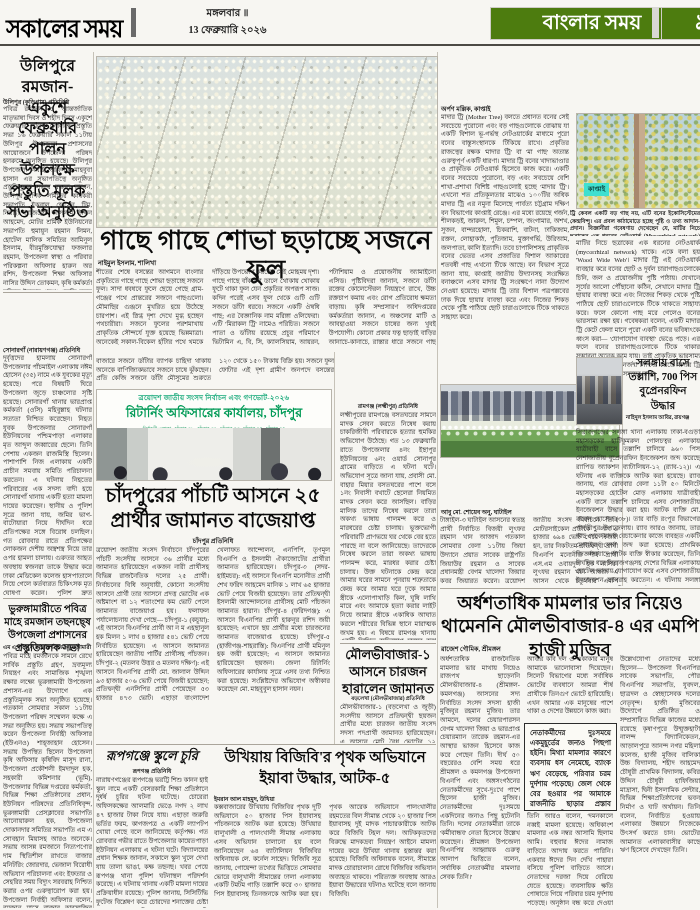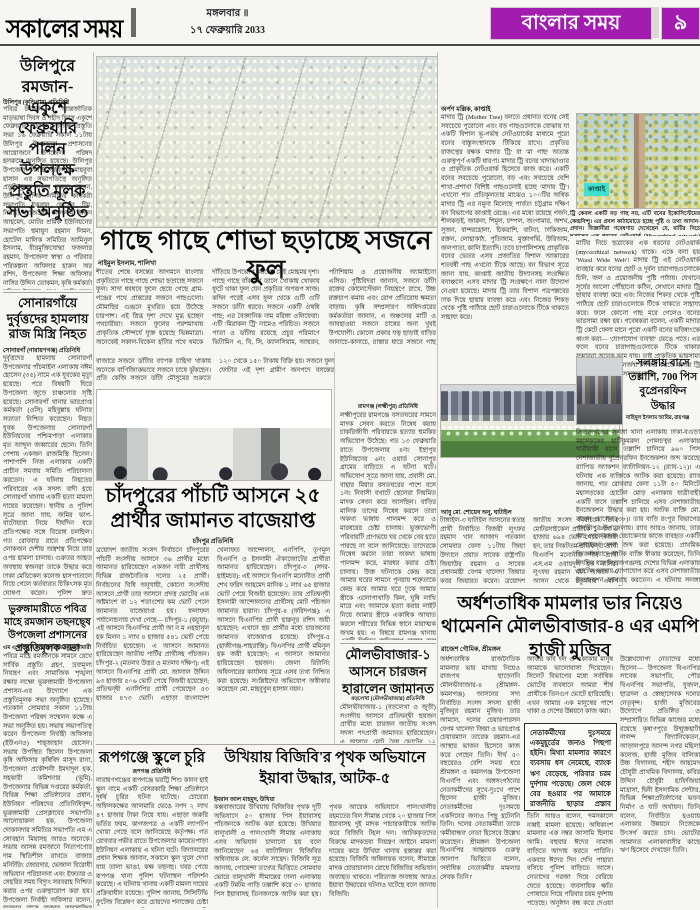--- a/index.html
+++ b/index.html
@@ -15,22 +15,22 @@
   .vr{position:absolute;width:1px;background:#c6c2b8;}
   .hr{position:absolute;height:1px;background:#aaa59b;}
   .photo{position:absolute;overflow:hidden;border:1px solid #b8b4ab;}
   .pq{border:1.4px solid #2c2c2c;background:#fbfaf5;font-weight:700;font-size:7px;
       line-height:1.45;text-align:justify;padding:4px 5px;overflow:hidden;}
   .bn1{color:#1cab7d;font-weight:800;font-size:7px;text-align:center;letter-spacing:.3px;}
   .bn2{color:#019a56;font-weight:800;font-size:12.5px;text-align:center;}
   .bn3{color:#2aa06b;font-size:4.6px;text-align:center;}
   .lbl{position:absolute;left:7px;bottom:12px;background:#40e0d0;color:#073833;
        font-size:6.5px;font-weight:700;padding:1px 4px;}
-  .redbox{background:#a21caf;color:#ffffff;display:flex;align-items:center;justify-content:center;
-          font-weight:800;border:1px solid #cfcdc8;}
+  .redbox{background:#4d7c0f;color:#ffffff;display:flex;align-items:center;justify-content:center;
+          font-weight:800;border:1px solid #cfcdc8;padding-left:21px;}
   
   .ph-sajne{background:
     repeating-linear-gradient(106deg, transparent 0 26px, rgba(72,66,50,.22) 26px 27.5px, transparent 27.5px 58px),
     radial-gradient(circle, rgba(255,253,240,.95) 1px, rgba(255,253,240,0) 2.4px) 0 0/7px 9px,
     radial-gradient(circle, rgba(247,243,224,.85) 1.4px, rgba(247,243,224,0) 2.8px) 4px 5px/11px 13px,
     radial-gradient(circle, rgba(130,130,110,.35) 1px, transparent 2px) 2px 3px/17px 15px,
     linear-gradient(180deg,#d8e0e0 0%,#e4e7db 45%,#dadecd 100%);}
   .ph-tree{background:
     linear-gradient(90deg, transparent 0 46%, #a8886d 46% 50%, #c6ac8f 50% 55%, transparent 55%),
     radial-gradient(circle, rgba(224,206,74,.75) 1.6px, transparent 2.8px) 0 0/9px 8px,
@@ -57,21 +57,21 @@
 </head>
 <body>
 
 <div id="paper">
 
   <div class="abs" style="left:0;top:0;width:700px;height:45px;">
     <div class="abs" style="left:6px;top:9px;font-size:23px;font-weight:900;letter-spacing:-1px;color:#000;transform:scaleY(1.08);transform-origin:left top;">সকালের সময়</div>
     <div class="abs" style="left:131px;top:8px;width:5px;height:29px;background:#6a6a6a;"></div>
     <div class="abs" style="left:165px;top:4px;width:125px;text-align:center;font-weight:700;font-size:10px;line-height:1.7;">
       <span style="display:block;">মঙ্গলবার ॥</span>
-      <span style="display:block;">১৭ ফেব্রুয়ারি 2033</span>
+      <span style="display:block;">13 ফেব্রুয়ারি ২০২৬</span>
     </div>
     <div class="abs redbox" style="left:490px;top:7px;width:160px;height:31px;font-size:20px;">
       <span>বাংলার সময়</span>
     </div>
     <div class="abs" style="left:652px;top:7px;width:7px;height:31px;background:#d9d8d4;"></div>
     <div class="abs redbox" style="left:661px;top:7px;width:37px;height:31px;font-size:21px;">
       <span>৯</span>
     </div>
     <div class="abs" style="left:0;top:44px;width:700px;height:2px;background:#4c4a45;"></div>
   </div>
@@ -79,36 +79,40 @@
   <div class="vr" style="left:93px;top:52px;height:856px;"></div>
   <div class="vr" style="left:437px;top:52px;height:856px;"></div>
   <div class="vr" style="left:334px;top:352px;height:392px;"></div>
   <div class="vr" style="left:622px;top:354px;height:232px;"></div>
 
   <div class="abs hl" style="left:3px;top:56px;width:89px;font-size:16px;line-height:1.3;">উলিপুরে রমজান-একুশে ফেব্রুয়ারি পালন উপলক্ষে প্রস্তুতি মূলক সভা অনুষ্ঠিত</div>
   <div class="abs by" style="left:3px;top:97px;width:89px;font-size:6px;">উলিপুর (কুড়িগ্রাম) প্রতিনিধি</div>
   <div class="abs bt" style="left:3px;top:105px;width:89px;height:185px;">পবিত্র রমজান ও আন্তর্জাতিক মাতৃভাষা দিবস ও শহীদ দিবস একুশে ফেব্রুয়ারি পালন উপলক্ষে প্রস্তুতি সভা ১৬ ফেব্রুয়ারি সকাল ১১টায় উলিপুর উপজেলা প্রশাসনের আয়োজনে উপজেলা পরিষদ হলরুমে অনুষ্ঠিত হয়েছে। উলিপুর উপজেলা নির্বাহী অফিসার মাহবুবা হাসান এর সভাপতিত্বে অনুষ্ঠিত প্রস্তুতিমূলক সভায় বক্তব্য রাখেন, উলিপুর বণিক সমিতির কার্যকরী সভাপতি ইকবাল হোসেন টিম, নির্বাহী ম্যাজিস্ট্রেট আসলাম উদ্দিন আহমেদ, মোটর শ্রমিক ইউনিয়নের সভাপতি হুমায়ুন রহমান লিমন, হোটেল মালিক সমিতির আমিনুল ইসলাম, বীরমুক্তিযোদ্ধা ফজলার রহমান, উপজেলা স্বাস্থ্য ও পরিবার পরিকল্পনা অফিসার হারুন অর রশিদ, উপজেলা শিক্ষা অফিসার নাসির উদ্দিন তোকমন, কৃষি কর্মকর্তা সহিদুল ইসলাম প্রমুখ। প্রস্তুতি মূলক সভায় পবিত্র রমজান মাসে নিত্যপ্রয়োজনীয় পণ্যের দাম সহনীয় পর্যায়ে রাখতে নিয়মিত মোবাইল কোর্ট পরিচালনা করার সিদ্ধান্ত গৃহীত হয়। এছাড়াও বাজার ও খেলার মাঠগুলো নিয়মিত তদারকিতে আনা হবে বলে বিস্তারিত আলোচনা করা হয়।</div>
   <div class="hr" style="left:3px;top:292px;width:89px;"></div>
 
-  <div class="abs hl" style="left:3px;top:296px;width:89px;font-size:12.5px;line-height:1.25;">সোনারগাঁয়ে দুর্বৃত্তদের হামলায় রাজ মিস্ত্রি নিহত</div>
   <div class="abs by" style="left:3px;top:345px;width:89px;font-size:6px;">সোনারগাঁ (নারায়ণগঞ্জ) প্রতিনিধি</div>
   <div class="abs bt" style="left:3px;top:354px;width:89px;height:242px;">দুর্বৃত্তদের হামলায় সোনারগাঁ উপজেলার পাঁচমাইল এলাকায় নঈম হোসেন (৩৫) নামে এক যুবকের মৃত্যু হয়েছে। পরে বিষয়টি ঘিরে উপজেলা জুড়ে চাঞ্চল্যের সৃষ্টি হয়েছে। সোনারগাঁ থানার ভারপ্রাপ্ত কর্মকর্তা (ওসি) মহিবুল্লাহ ঘটনার সত্যতা নিশ্চিত করেছেন। নিহত যুবক উপজেলার সোনারগাঁ ইউনিয়নের পশ্চিমপাড়া এলাকার মৃত আব্দুল জব্বারের ছেলে। তিনি পেশায় একজন রাজমিস্ত্রি ছিলেন। পাশাপাশি নিজ এলাকায় একটি প্রাচীন সমবায় সমিতি পরিচালনা করতেন। এ ঘটনায় নিহতের পরিবারের এক সদস্য বাদী হয়ে সোনারগাঁ থানায় একটি হত্যা মামলা দায়ের করেছেন। স্থানীয় ও পুলিশ সূত্রে জানা যায়, জমির ভাগ-বাটোয়ারা নিয়ে দীর্ঘদিন ধরে প্রতিপক্ষের সঙ্গে বিরোধ চলছিল। গত রোববার রাতে প্রতিপক্ষের লোকজন দেশীয় অস্ত্রশস্ত্র নিয়ে তার ওপর হামলা চালায়। গুরুতর আহত অবস্থায় স্বজনরা তাকে উদ্ধার করে ঢাকা মেডিকেল কলেজ হাসপাতালে নিয়ে গেলে কর্তব্যরত চিকিৎসক মৃত ঘোষণা করেন। পুলিশ দ্রুত ঘটনাস্থলে গিয়ে সুরতহাল প্রতিবেদন তৈরি করে এবং ময়নাতদন্তের জন্য মরদেহ মর্গে পাঠায়। পুলিশের নিয়মিত টহল জোরদার করা হয়েছে। এই হত্যাকাণ্ডে জড়িতদের শনাক্ত ও গ্রেপ্তারে পুলিশের বিশেষ অভিযান অব্যাহত রয়েছে বলে জানিয়েছে জেলা পুলিশ। নিহতের পরিবার দোষীদের দৃষ্টান্তমূলক শাস্তির দাবি জানিয়েছে। অপরাধীদের জন্য নিয়মিত মামলায় নারায়ণগঞ্জ জেনারেল হাসপাতাল মর্গে পাঠানো হয়েছে। অপরাধীদের শনাক্ত ও গ্রেপ্তারে পুলিশের বিশেষ অভিযান অব্যাহত রয়েছে।</div>
   <div class="hr" style="left:3px;top:598px;width:89px;"></div>
 
   <div class="abs hl" style="left:3px;top:602px;width:89px;font-size:10px;line-height:1.3;">ভুরুঙ্গামারীতে পবিত্র মাহে রমজান তছনছ্ষে উপজেলা প্রশাসনের প্রস্তুতিমূলক সভা</div>
   <div class="abs by" style="left:3px;top:643px;width:89px;font-size:5.6px;">এম এ মতিনুল ইসলাম নিজম, ভুরুঙ্গামারী</div>
   <div class="abs bt" style="left:3px;top:652px;width:89px;height:256px;">পবিত্র মাহে রমজানকে সামনে রেখে সার্বিক প্রস্তুতি গ্রহণ, দ্রব্যমূল্য নিয়ন্ত্রণ এবং সামাজিক শৃঙ্খলা রক্ষার লক্ষ্যে ভুরুঙ্গামারী উপজেলা প্রশাসন-এর উদ্যোগে এক প্রস্তুতিমূলক সভা অনুষ্ঠিত হয়েছে। গতকাল সোমবার সকাল ১১টায় উপজেলা পরিষদ সম্মেলন কক্ষে এ সভা অনুষ্ঠিত হয়। সভায় সভাপতিত্ব করেন উপজেলা নির্বাহী অফিসার (ইউএনও) শাহ্‌জাহান হোসেন। সভায় উপস্থিত ছিলেন উপজেলা কৃষি অফিসার কৃষিবিদ মাসুদ রানা, উপজেলা প্রকৌশলী ইমদাদুল হক, সহকারী কমিশনার (ভূমি), উপজেলার বিভিন্ন দপ্তরের কর্মকর্তা, বিভিন্ন শিক্ষা প্রতিষ্ঠানের প্রধান, ইউনিয়ন পরিষদের প্রতিনিধিবৃন্দ, ভুরুঙ্গামারী প্রেসক্লাবের সভাপতি আনোয়ারুল হক, উপজেলা দোকানদার সমিতির সভাপতি এম এ সোবহান মিয়াসহ আরও অনেকে। সভায় আসন্ন রমজানে নিত্যপণ্যের দাম স্থিতিশীল রাখতে বাজার মনিটরিং জোরদার, ভেজাল বিরোধী অভিযান পরিচালনা এবং ইফতার ও সেহরির সময় বিদ্যুৎ সরবরাহ নিশ্চিত করার ওপর গুরুত্বারোপ করা হয়। উপজেলা নির্বাহী অফিসার বলেন, রমজান মাসে বাজার কারসাজির সঙ্গে জড়িতদের বিরুদ্ধে কঠোর ব্যবস্থা নেওয়া হবে। পাশাপাশি নামাজের সুবিধার্থে মসজিদগুলোতে প্রয়োজনীয় ব্যবস্থা গ্রহণ এবং অতিরিক্ত মূল্যে পণ্য বিক্রি রোধে নিয়মিত মোবাইল কোর্ট পরিচালনার নির্দেশনা প্রদান করা হয়।</div>
 
   <div class="photo ph-sajne" style="left:96px;top:56px;width:340px;height:170px;"></div>
   <div class="abs hl" style="left:96px;top:227px;width:340px;font-size:26px;line-height:1.1;">গাছে গাছে শোভা ছড়াচ্ছে সজনে ফুল</div>
   <div class="abs by" style="left:98px;top:258px;width:200px;">নাইমুল ইসলাম, শালিখা</div>
   <div class="abs bt c3" style="left:96px;top:268px;width:340px;height:86px;">শীতের শেষে বসন্তের আগমনে বাংলার প্রকৃতিতে গাছে গাছে শোভা ছড়াচ্ছে সজনে ফুল। সাদা ধবধবে ফুলে ছেয়ে গেছে গ্রাম-গঞ্জের পথে প্রান্তরের সজনে গাছগুলো। মৌমাছির গুঞ্জনে মুখরিত হয়ে উঠেছে চারপাশ। এই স্নিগ্ধ দৃশ্য দেখে মুগ্ধ হচ্ছেন পথচারীরা। সজনে ফুলের পরশমাখায় প্রাকৃতিক সৌন্দর্যে যুক্ত হয়েছে ভিন্নমাত্রা। অনেকেই সকাল-বিকেল হাঁটার পথে থমকে দাঁড়িয়ে উপভোগ করছেন সেই মোহময় দৃশ্য। গাছে গাছে বাঁকানো ডালে থোকায় থোকায় ফুটে থাকা ফুল যেন প্রকৃতির অপরূপ সাজ। কদিন পরেই এসব ফুল থেকে গুটি গুটি সজনে ডাঁটা ধরবে। সজনে একটি ঔষধি গাছ; এর বৈজ্ঞানিক নাম মরিঙ্গা ওলিফেরা। এটি 'মিরাকল ট্রি' নামেও পরিচিত। সজনে পাতা ও ডাঁটায় রয়েছে প্রচুর পরিমাণে ভিটামিন এ, বি, সি, ক্যালসিয়াম, আয়রন, পটাশিয়াম ও প্রয়োজনীয় অ্যামাইনো এসিড। পুষ্টিবিদরা জানান, সজনে ডাঁটা রক্তের কোলেস্টেরল নিয়ন্ত্রণে রাখে, উচ্চ রক্তচাপ কমায় এবং রোগ প্রতিরোধ ক্ষমতা বাড়ায়। কৃষি সম্প্রসারণ অধিদপ্তরের কর্মকর্তারা জানান, এ অঞ্চলের মাটি ও আবহাওয়া সজনে চাষের জন্য খুবই উপযোগী। কোনো প্রকার যত্ন ছাড়াই বাড়ির আনাচে-কানাচে, রাস্তার ধারে সজনে গাছ বেড়ে ওঠে। চলতি মৌসুমে আবহাওয়া অনুকূলে থাকায় গাছে গাছে প্রচুর ফুল এসেছে। ফলন ভালো হলে কৃষকরা আর্থিকভাবে লাভবান হবেন বলে আশা করা হচ্ছে।</div>
   <div class="abs bt c2" style="left:96px;top:357px;width:238px;height:30px;">বাজারে সজনে ডাঁটার ব্যাপক চাহিদা থাকায় অনেকে বাণিজ্যিকভাবে সজনে চাষে ঝুঁকছেন। প্রতি কেজি সজনে ডাঁটা মৌসুমের শুরুতে ১২০ থেকে ১৫০ টাকায় বিক্রি হয়। সজনে ফুল ফোটার এই দৃশ্য গ্রামীণ জনপদে বসন্তের আগমনী বার্তা বয়ে আনে বলে জানান স্থানীয়রা।</div>
 
   <div class="photo" style="left:96px;top:389px;width:234px;height:90px;background:#ffffff;">
+    <div style="position:absolute;left:0;top:0;width:100%;height:38px;background:#fdfdfa;">
+      <div class="bn1" style="margin-top:2px;">ত্রয়োদশ জাতীয় সংসদ নির্বাচন এবং গণভোট-২০২৬</div>
+      <div class="bn2">রিটার্নিং অফিসারের কার্যালয়, চাঁদপুর</div>
+      <div class="bn3" style="margin-top:1px;">নির্বাচনী এলাকা : চাঁদপুর-০১ , চাঁদপুর-০২ , চাঁদপুর-০৩ , চাঁদপুর-০৪ , চাঁদপুর-০৫</div>
+    </div>
     <div class="ph-office" style="position:absolute;left:0;top:38px;width:100%;height:52px;"></div>
   </div>
   <div class="abs hl" style="left:96px;top:483px;width:234px;font-size:20px;line-height:1.25;">চাঁদপুরের পাঁচটি আসনে ২৫ প্রার্থীর জামানত বাজেয়াপ্ত</div>
   <div class="abs by" style="left:96px;top:536px;width:234px;text-align:center;">চাঁদপুর প্রতিনিধি</div>
   <div class="abs bt c2" style="left:96px;top:546px;width:234px;height:196px;">ত্রয়োদশ জাতীয় সংসদ নির্বাচনে চাঁদপুরের পাঁচটি সংসদীয় আসনে ৩৬ প্রার্থীর মধ্যে জামানত হারিয়েছেন একজন নারী প্রার্থীসহ বিভিন্ন রাজনৈতিক দলের ২৫ প্রার্থী। নির্বাচনের বিধি অনুযায়ী, কোনো সংসদীয় আসনে প্রার্থী তার আসনে প্রদত্ত ভোটের এক অষ্টমাংশ বা ১২ শতাংশের কম ভোট পেলে জামানত বাজেয়াপ্ত হয়। ফলাফল পর্যালোচনায় দেখা গেছে— চাঁদপুর-১ (কচুয়া): এই আসনে বিএনপির প্রার্থী আ ন ম এহছানুল হক মিলন ১ লাখ ৪ হাজার ৫৪১ ভোট পেয়ে নির্বাচিত হয়েছেন। এ আসনে জামানত হারিয়েছেন জাতীয় পার্টির প্রার্থীসহ পাঁচজন। চাঁদপুর-২ (মতলব উত্তর ও মতলব দক্ষিণ): এই আসনে বিএনপির প্রার্থী মো. জালাল উদ্দিন ৯৩ হাজার ৫০৬ ভোট পেয়ে বিজয়ী হয়েছেন; প্রতিদ্বন্দ্বী এনসিপির প্রার্থী পেয়েছেন ৫৩ হাজার ৪৭৩ ভোট। এছাড়া বাংলাদেশ খেলাফত আন্দোলন, এনপিপি, তৃণমূল বিএনপি ও ইসলামী ঐক্যজোটের প্রার্থীরা জামানত হারিয়েছেন। চাঁদপুর-৩ (সদর-হাইমচর): এই আসনে বিএনপি মনোনীত প্রার্থী শেখ ফরিদ আহমেদ মানিক ১ লাখ ৬৫ হাজার ভোট পেয়ে বিজয়ী হয়েছেন। তার প্রতিদ্বন্দ্বী ইসলামী আন্দোলনের প্রার্থীসহ মোট পাঁচজন জামানত হারান। চাঁদপুর-৪ (ফরিদগঞ্জ): এ আসনে বিএনপির প্রার্থী হারুনুর রশিদ জয়ী হয়েছেন; এখানে ছয় প্রার্থীর মধ্যে চারজনের জামানত বাজেয়াপ্ত হয়েছে। চাঁদপুর-৫ (হাজীগঞ্জ-শাহরাস্তি): বিএনপির প্রার্থী মমিনুল হক জয়ী হয়েছেন; এ আসনে জামানত হারিয়েছেন ছয়জন। জেলা রিটার্নিং অফিসারের কার্যালয় সূত্রে এসব তথ্য নিশ্চিত করা হয়েছে। সংশ্লিষ্টদের অভিযোগ অস্বীকার করেছেন মো. মাহবুবুল হাসান নয়ন।</div>
 
   <div class="abs by" style="left:340px;top:402px;width:96px;font-size:5.6px;text-align:center;">রামগঞ্জ (লক্ষ্মীপুর) প্রতিনিধি</div>
   <div class="abs bt" style="left:340px;top:411px;width:96px;height:229px;">লক্ষ্মীপুরের রামগঞ্জে বসতঘরের সামনে মাদক সেবন করতে নিষেধ করায় চাকরিজীবী পরিবারকে হত্যার হুমকির অভিযোগ উঠেছে। গত ১৩ ফেব্রুয়ারি রাতে উপজেলার ৪নং ইছাপুর ইউনিয়নের ৬নং ওয়ার্ড সোনাপুর গ্রামের বাড়িতে এ ঘটনা ঘটে। অভিযোগ সূত্রে জানা যায়, প্রবাসী মো. বাহার মিয়ার বসতঘরের পাশে বসে ১নং নিবাসী বখাটে ছেলেরা নিয়মিত মাদক সেবন করে আসছিল। বাড়ির মালিক তাদের নিষেধ করলে তারা অকথ্য ভাষায় গালমন্দ করে ও মারধরের চেষ্টা চালায়। ভুক্তভোগী পরিবারটি প্রাণভয়ে ঘর থেকে বের হতে পারছে না বলে জানিয়েছে। তাদেরকে নিষেধ করলে তারা অকথ্য ভাষায় পালমন্দ করে, মারধর করার চেষ্টা চালায়। উক্ত ঘটনাকে কেন্দ্র করে আমার ঘরের সামনে পুনরায় শত্রুতাকে কেন্দ্র করে আমার ঘরে ঢুকে আমার স্ত্রীকে এলোপাথাড়ি কিল, ঘুষি লাথি মারে এবং আমাকে হত্যা করার লাইট নিয়ে আমার স্ত্রীকে একাধিক আঘাত করলে শরীরের বিভিন্ন স্থানে মারাত্মক জখম হয়। এ বিষয়ে রামগঞ্জ থানায় একটি লিখিত অভিযোগ দায়ের করা হয়েছে। রামগঞ্জ উপজেলা স্বাস্থ্য কমপ্লেক্সে চিকিৎসা নিয়ে ভুক্তভোগী গৃহকর্তা বলেন, 'আমরা এখন চরম নিরাপত্তাহীনতায় ভুগছি। প্রতিনিয়ত হুমকি-ধমকি দেওয়া হচ্ছে।' রামগঞ্জ থানার ভারপ্রাপ্ত কর্মকর্তা (ওসি) বলেন, অভিযোগ পেয়ে পুলিশ ঘটনাস্থল পরিদর্শন করেছে। মাদকসেবীদের বিরুদ্ধে আইনগত ব্যবস্থা গ্রহণের প্রক্রিয়া চলছে। এলাকায় মাদকবিরোধী অভিযান জোরদার করা হবে বলেও জানান তিনি।</div>
   <div class="hr" style="left:340px;top:643px;width:96px;"></div>
 
@@ -136,21 +140,21 @@
   <div class="hr" style="left:440px;top:588px;width:260px;"></div>
   <div class="abs hl" style="left:440px;top:592px;width:260px;font-size:18px;line-height:1.3;">অর্ধশতাধিক মামলার ভার নিয়েও থামেননি মৌলভীবাজার-৪ এর এমপি হাজী মুজিব</div>
   <div class="abs by" style="left:441px;top:644px;width:150px;">রাজেশ গৌমিক, শ্রীমঙ্গল</div>
   <div class="abs bt" style="left:440px;top:655px;width:80px;height:253px;">অর্ধশতাধিক রাজনৈতিক মামলার ভার মাথায় নিয়েও রাজপথ ছাড়েননি মৌলভীবাজার-৪ (শ্রীমঙ্গল-কমলগঞ্জ) আসনের সদ্য নির্বাচিত সংসদ সদস্য হাজী মুজিবুর রহমান মুজিব। তার আমলে, দলের চেয়ারপারসন বেগম খালেদা জিয়া ও ভারপ্রাপ্ত চেয়ারম্যান তারেক রহমান-এর আস্থার ভাজন হিসেবে কাজ করে গেছেন তিনি। দীর্ঘ ৫০ বছরেরও বেশি সময় ধরে শ্রীমঙ্গল ও কমলগঞ্জ উপজেলা বিএনপি এবং অঙ্গসংগঠনের নেতাকর্মীদের সুখে-দুঃখে পাশে ছিলেন হাজী মুজিব। নেতাকর্মীদের দুঃসময়ে একদিনের জন্যও পিছু হটেননি তিনি। দলের নেতাকর্মীরা তাকে 'কর্মীবান্ধব' নেতা হিসেবে উল্লেখ করেছেন। শ্রীমঙ্গল উপজেলা বিএনপির আহ্বায়ক গুরুত্ব আলাপ ভিত্তিতে বলেন, 'সর্বাধিক নেতাকর্মীর মামলার সেবক তিনি।'</div>
   <div class="abs bt" style="left:527px;top:655px;width:86px;height:64px;">আবার কবি দল ও একাকার মানুষ আমাকে ভালোবাসা দিয়েছেন। সিলেট বিভাগের মধ্যে সর্বাধিক ভোটের ব্যবধানে আমরা শীর্ষ প্রার্থীকে তিনগুণ ভোটে হারিয়েছি। এখন আমার এক মানুষের পাশে থাকা ও দেশের উন্নয়নে কাজ করা।</div>
   <div class="abs pq" style="left:524px;top:723px;width:81px;height:78px;">নেতাকর্মীদের দুঃসময়ে একমুহূর্তের জন্যও পিছপা হইনি। মিথ্যা মামলার কারণে ব্যবসায় ধস নেমেছে, ব্যাংক ঋণ বেড়েছে, পরিবার চরম দুর্দশায় পড়েছে। জেল থেকে বের হওয়ার পর আমাকে রাজনীতি ছাড়ার প্রস্তাব দেওয়া হয়েছিল।</div>
   <div class="abs bt" style="left:527px;top:812px;width:86px;height:96px;">তিনি আরও বলেন, 'দমনকালে নব্বই মামলা হয়েছে। অধিকাংশ মামলার এক নম্বর আসামি ছিলাম আমি। বহুবার ঈদের নামাজ বাড়িতে আদায় করতে পারিনি। একবার ঈদের দিন দেখি পাহারা বসিয়ে পুলিশ বাড়িতে আসে। নেতাদের দরজা দিয়ে বেরিয়ে যেতে হয়েছে। ব্যবসায়িক ক্ষতি পোষাতে গিয়ে পরিবার চরম দুর্দশায় পড়েছে। অনুষ্ঠান বন্ধ করে দেওয়া হয়েছে। তবে এসব কষ্ট এখন আর মনে রাখতে চাই না।'</div>
   <div class="abs bt" style="left:620px;top:655px;width:80px;height:253px;">উল্লেখযোগ্য নেতাদের মধ্যে ছিলেন— উপজেলা বিএনপির সাবেক সভাপতি, পৌর বিএনপির সভাপতি, যুবদল, ছাত্রদল ও স্বেচ্ছাসেবক দলের নেতৃবৃন্দ। হাজী মুজিবের উদ্যোগে প্রতিষ্ঠিত ও সম্প্রসারিত বিভিন্ন কাজের মধ্যে রয়েছে কৃষাণপুরে উন্মুক্তহাটা নালন্দ বিদ্যানিকেতন, আড়ালপুরে আনন্দ নগর মহিলা কলেজ, হাজী মুজিব বালিকা উচ্চ বিদ্যালয়, শহীদ আহমেদ চৌধুরী প্রাথমিক বিদ্যালয়, কবির উদ্দিন চৌধুরী হাফিজিয়া মাদ্রাসা, দ্বিনী ইসলামিক সেন্টার, বিভিন্ন শিক্ষাপ্রতিষ্ঠানের ভবন নির্মাণ ও ঘাট অর্থায়ন। তিনি বলেন, নির্বাচিত হওয়ায় এলাকার উন্নয়নে নিজেকে উৎসর্গ করতে চান। ভোটের আমানত এলাকাবাসীর কাছে ঋণ হিসেবে দেখছেন তিনি।</div>
 
   <div class="hr" style="left:96px;top:744px;width:340px;"></div>
-  <div class="abs hl" style="left:96px;top:748px;width:112px;font-size:15px;line-height:1.2;">রূপগঞ্জে স্কুলে চুরি</div>
+  <div class="abs hl" style="left:96px;top:748px;width:112px;font-size:13px;line-height:1.2;font-style:italic;">রূপগঞ্জে স্কুলে চুরি</div>
   <div class="abs by" style="left:96px;top:766px;width:112px;font-size:5.8px;text-align:center;">রূপগঞ্জ প্রতিনিধি</div>
   <div class="abs bt" style="left:96px;top:776px;width:112px;height:132px;">নারায়ণগঞ্জের রূপগঞ্জে ভরট্টি শিশু কানন হাই স্কুল নামে একটি বেসরকারি শিক্ষা প্রতিষ্ঠানে দুর্ধর্ষ চুরির ঘটনা ঘটেছে। চোরেরা অফিসকক্ষের আলমারি ভেঙে নগদ ২ লাখ ৪৭ হাজার টাকা নিয়ে যায়। এছাড়া জরুরি ভর্তির ফরম, কাগজপত্র ও একটি ল্যাপটপ খোয়া গেছে বলে জানিয়েছে কর্তৃপক্ষ। গত রোববার গভীর রাতে উপজেলার কায়েতপাড়া ইউনিয়ন এলাকায় এ ঘটনা ঘটে। বিদ্যালয়ের প্রধান শিক্ষক জানান, সকালে স্কুল খুলে দেখা যায় তালা ভাঙা, কক্ষ তছনছ। খবর পেয়ে রূপগঞ্জ থানা পুলিশ ঘটনাস্থল পরিদর্শন করেছে। এ ঘটনায় থানায় একটি মামলা দায়ের প্রক্রিয়াধীন রয়েছে। পুলিশ জানায়, সিসিটিভি ফুটেজ বিশ্লেষণ করে চোরদের শনাক্তের চেষ্টা চলছে। দ্রুত জড়িতদের গ্রেপ্তারের দাবি জানিয়েছেন অভিভাবক ও এলাকাবাসী। পাশাপাশি নিয়মিত রাত্রিকালীন টহল জোরদারের দাবি জানানো হয়েছে।</div>
 
   <div class="abs hl" style="left:214px;top:747px;width:222px;font-size:15px;line-height:1.4;">উখিয়ায় বিজিবি'র পৃথক অভিযানে ইয়াবা উদ্ধার, আটক-৫</div>
   <div class="abs by" style="left:214px;top:794px;width:222px;font-size:5.8px;">ইমরান আল মাহমুদ, উখিয়া</div>
   <div class="abs bt c2" style="left:214px;top:803px;width:222px;height:105px;">কক্সবাজারের উখিয়ায় বিজিবির পৃথক দুটি অভিযানে ৫০ হাজার পিস ইয়াবাসহ পাঁচজনকে আটক করা হয়েছে। উখিয়ার বালুখালী ও পালংখালী সীমান্ত এলাকায় এসব অভিযান চালানো হয় বলে জানিয়েছেন ৬৪ ব্যাটালিয়ন বিজিবির অধিনায়ক লে. কর্নেল সাহেদ। বিজিবি সূত্র জানায়, গোয়েন্দা তথ্যের ভিত্তিতে সোমবার ভোরে বালুখালী সীমান্তের ঢালা এলাকায় একটি টমটম গাড়ি তল্লাশি করে ৩০ হাজার পিস ইয়াবাসহ তিনজনকে আটক করা হয়। পৃথক আরেক অভিযানে পালংখালীর রহমতের বিল সীমান্ত থেকে ২০ হাজার পিস ইয়াবাসহ দুই মাদক পাচারকারীকে আটক করে বিজিবি টহল দল। আটককৃতদের বিরুদ্ধে মাদকদ্রব্য নিয়ন্ত্রণ আইনে মামলা দায়ের করে উখিয়া থানায় হস্তান্তর করা হয়েছে। বিজিবি অধিনায়ক বলেন, সীমান্তে মাদক চোরাচালান রোধে বিজিবির অভিযান অব্যাহত থাকবে। পরিত্যক্ত অবস্থায় আরও ইয়াবা উদ্ধারের ঘটনাও ঘটেছে বলে জানায় বিজিবি।</div>
 
 </div>
 
 </body></html>

